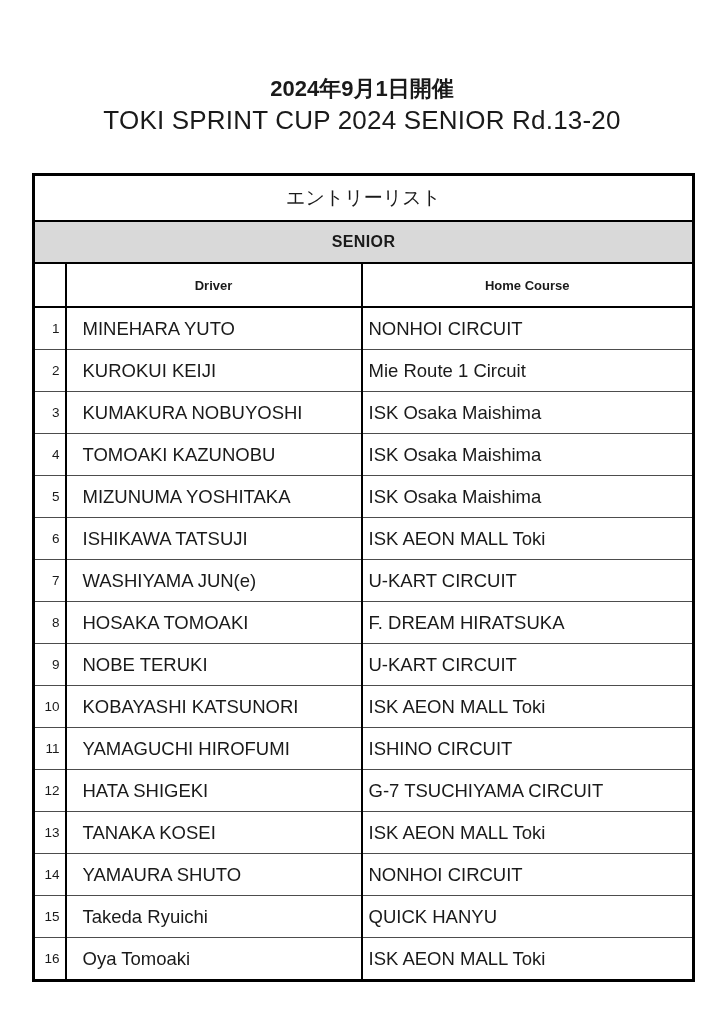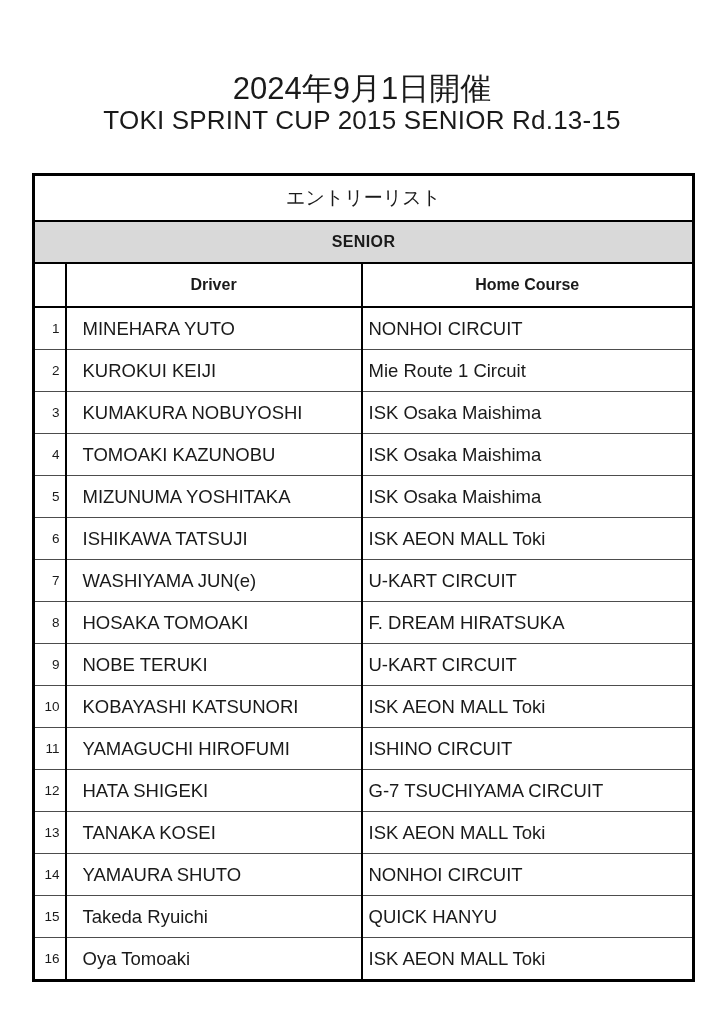--- a/index.html
+++ b/index.html
@@ -25,23 +25,23 @@
 
   
   .title-block {
     position: absolute;
     left: 0;
     top: 74px;
     width: 724px;
     text-align: center;
   }
   .title-line-1 {
-    font-size: 31px;
+    font-size: 22px;
     line-height: 30px;
-    font-weight: 400;
+    font-weight: 700;
     letter-spacing: 0px;
     white-space: nowrap;
   }
   .title-line-2 {
     font-size: 26px;
     line-height: 32px;
     font-weight: 400;
     letter-spacing: 0.2px;
     white-space: nowrap;
   }
@@ -89,21 +89,21 @@
     vertical-align: middle;
     font-size: 16px;
     font-weight: 600;
     background: #d9d9d9;
     letter-spacing: 0.4px;
     border-bottom: 2.5px solid #000;
   }
   tr.row-colhead td {
     height: 40px;
     vertical-align: middle;
-    font-size: 16px;
+    font-size: 13px;
     font-weight: 600;
     text-align: center;
     border-bottom: 2.5px solid #000;
   }
   tr.row-colhead td.hd-num {
     border-right: 2.5px solid #000;
   }
   tr.row-colhead td.hd-name {
     border-right: 2.5px solid #000;
   }
@@ -141,21 +141,21 @@
     border-bottom: 3px solid #000;
   }
 </style>
 </head>
 <body>
 
 <div class="page">
 
   <div class="title-block">
     <div class="title-line-1">2024年9月1日開催</div>
-    <div class="title-line-2">TOKI SPRINT CUP 2015 SENIOR Rd.13-15</div>
+    <div class="title-line-2">TOKI SPRINT CUP 2024 SENIOR Rd.13-20</div>
   </div>
 
   <div class="entry-table-wrap">
     <table class="entry-table">
       <colgroup>
         <col class="col-num">
         <col class="col-name">
         <col class="col-home">
       </colgroup>
       <tbody>

